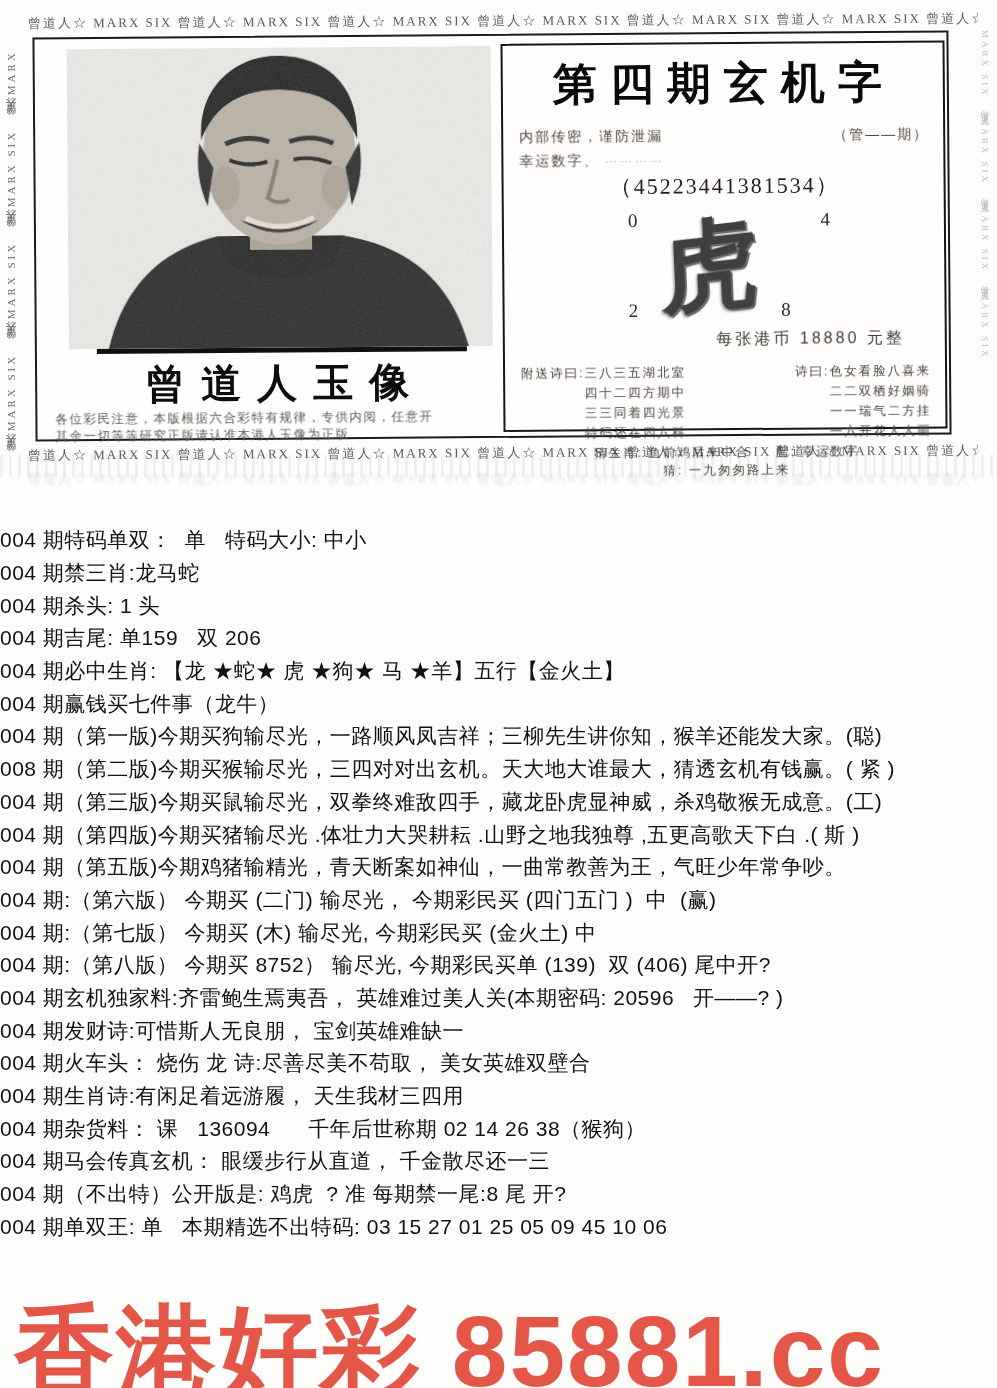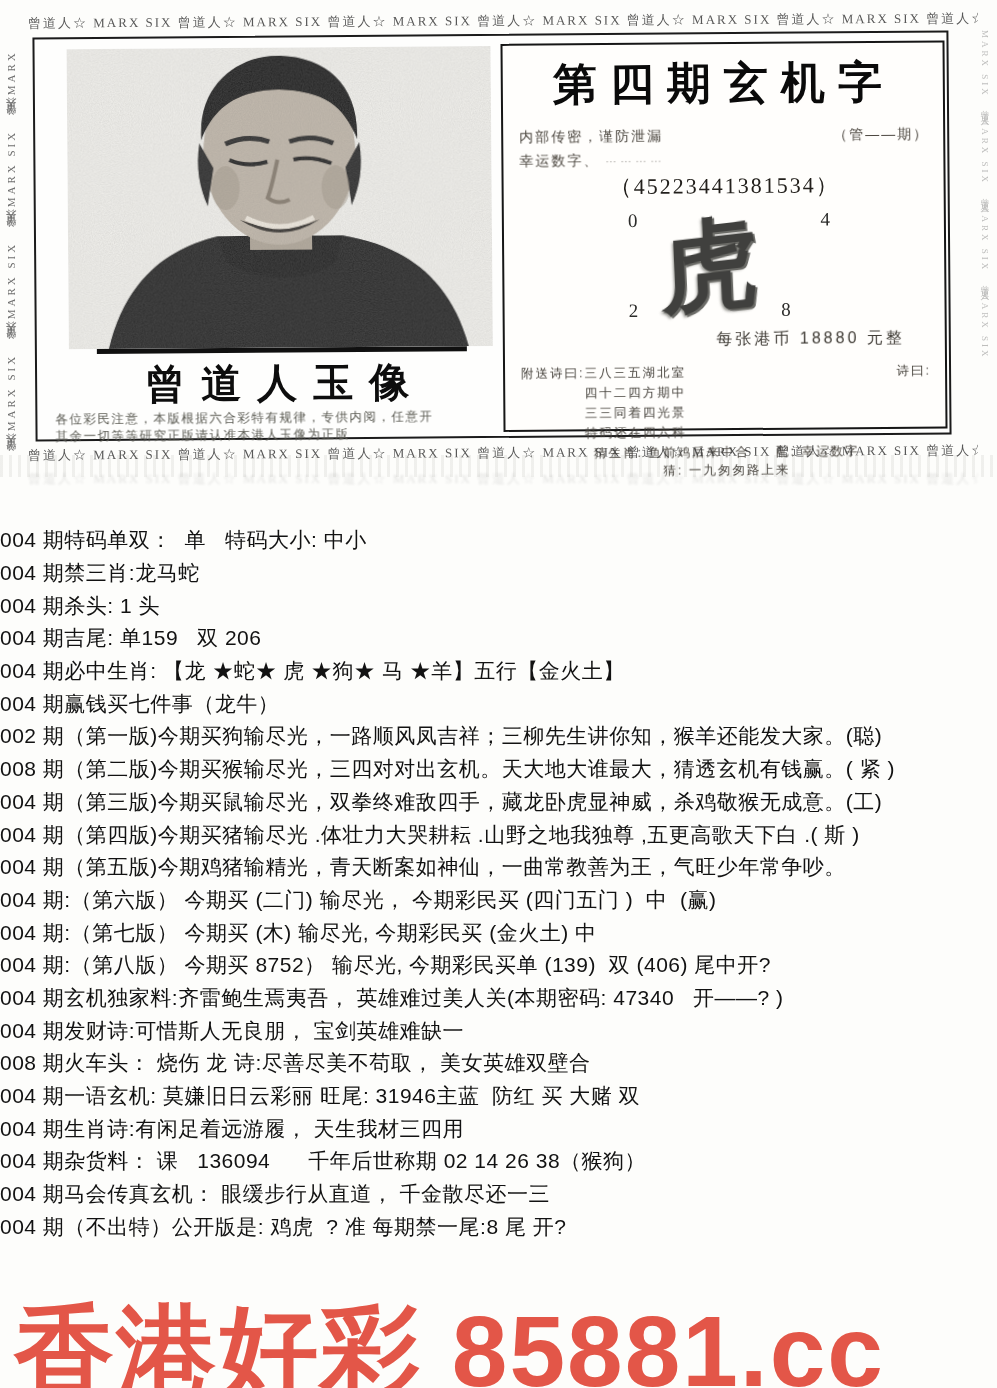--- a/index.html
+++ b/index.html
@@ -175,20 +175,26 @@
         <span>附送诗曰:</span>
         <span class="lines">
           <span>三八三五湖北室</span>
           <span>四十二四方期中</span>
           <span>三三同着四光景</span>
           <span>特码还在四六科</span>
         </span>
       </div>
       <div class="poem">
         <span>诗曰:</span>
+        <span class="lines">
+          <span>色女看脸八喜来</span>
+          <span>二二双栖好姻骑</span>
+          <span>一一瑞气二方挂</span>
+          <span>一六开花人人画</span>
+        </span>
       </div>
     </div>
 
     <div class="guess">
       <span>猜生肖: 鱼前鸡后来中合</span>
       <span>配: 幸运数字</span>
     </div>
     <div class="guess2">猜: 一九匆匆路上来</div>
   </div>
 </div>
@@ -197,31 +203,31 @@
 <div class="banner ghost">曾道人☆ MARX SIX 曾道人☆ MARX SIX 曾道人☆ MARX SIX 曾道人☆ MARX SIX 曾道人☆ MARX SIX 曾道人☆ MARX SIX 曾道人☆ MARX SI</div>
 <div class="scan-band"></div>
 
 <div class="tips">
   <div class="tip-line">004 期特码单双：  单   特码大小: 中小</div>
   <div class="tip-line">004 期禁三肖:龙马蛇</div>
   <div class="tip-line">004 期杀头: 1 头</div>
   <div class="tip-line">004 期吉尾: 单159   双 206</div>
   <div class="tip-line">004 期必中生肖: 【龙 ★蛇★ 虎 ★狗★ 马 ★羊】五行【金火土】</div>
   <div class="tip-line">004 期赢钱买七件事（龙牛）</div>
-  <div class="tip-line">002 期（第一版)今期买狗输尽光，一路顺风凤吉祥；三柳先生讲你知，猴羊还能发大家。(聪)</div>
+  <div class="tip-line">004 期（第一版)今期买狗输尽光，一路顺风凤吉祥；三柳先生讲你知，猴羊还能发大家。(聪)</div>
   <div class="tip-line">008 期（第二版)今期买猴输尽光，三四对对出玄机。天大地大谁最大，猜透玄机有钱赢。( 紧 )</div>
   <div class="tip-line">004 期（第三版)今期买鼠输尽光，双拳终难敌四手，藏龙卧虎显神威，杀鸡敬猴无成意。(工)</div>
   <div class="tip-line">004 期（第四版)今期买猪输尽光 .体壮力大哭耕耘 .山野之地我独尊 ,五更高歌天下白 .( 斯 )</div>
   <div class="tip-line">004 期（第五版)今期鸡猪输精光，青天断案如神仙，一曲常教善为王，气旺少年常争吵。</div>
   <div class="tip-line">004 期:（第六版） 今期买 (二门) 输尽光， 今期彩民买 (四门五门 )  中  (赢)</div>
   <div class="tip-line">004 期:（第七版） 今期买 (木) 输尽光, 今期彩民买 (金火土) 中</div>
   <div class="tip-line">004 期:（第八版） 今期买 8752） 输尽光, 今期彩民买单 (139)  双 (406) 尾中开?</div>
-  <div class="tip-line">004 期玄机独家料:齐雷鲍生焉夷吾， 英雄难过美人关(本期密码: 47340   开——? )</div>
+  <div class="tip-line">004 期玄机独家料:齐雷鲍生焉夷吾， 英雄难过美人关(本期密码: 20596   开——? )</div>
   <div class="tip-line">004 期发财诗:可惜斯人无良朋， 宝剑英雄难缺一</div>
-  <div class="tip-line">008 期火车头： 烧伤 龙 诗:尽善尽美不苟取， 美女英雄双壁合</div>
-  <div class="tip-line">004 期一语玄机: 莫嫌旧日云彩丽 旺尾: 31946主蓝  防红 买 大赌 双</div>
+  <div class="tip-line">004 期火车头： 烧伤 龙 诗:尽善尽美不苟取， 美女英雄双壁合</div>
   <div class="tip-line">004 期生肖诗:有闲足着远游履， 天生我材三四用</div>
   <div class="tip-line">004 期杂货料： 课   136094      千年后世称期 02 14 26 38（猴狗）</div>
   <div class="tip-line">004 期马会传真玄机： 眼缓步行从直道， 千金散尽还一三</div>
   <div class="tip-line">004 期（不出特）公开版是: 鸡虎  ? 准 每期禁一尾:8 尾 开?</div>
+  <div class="tip-line">004 期单双王: 单   本期精选不出特码: 03 15 27 01 25 05 09 45 10 06</div>
 </div>
 
 <div class="watermark">香港好彩 85881.cc</div>
 
 </body></html>

